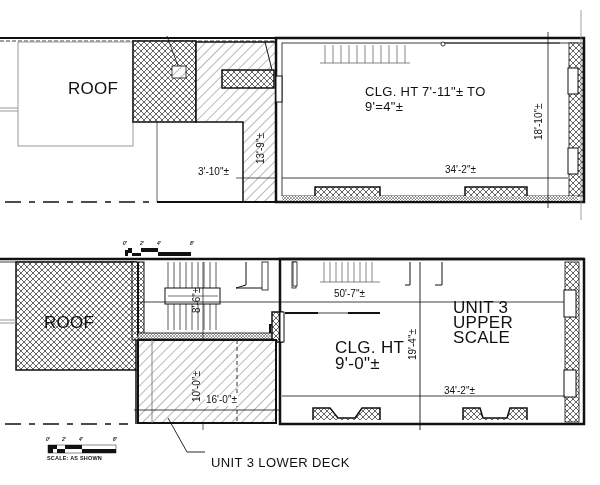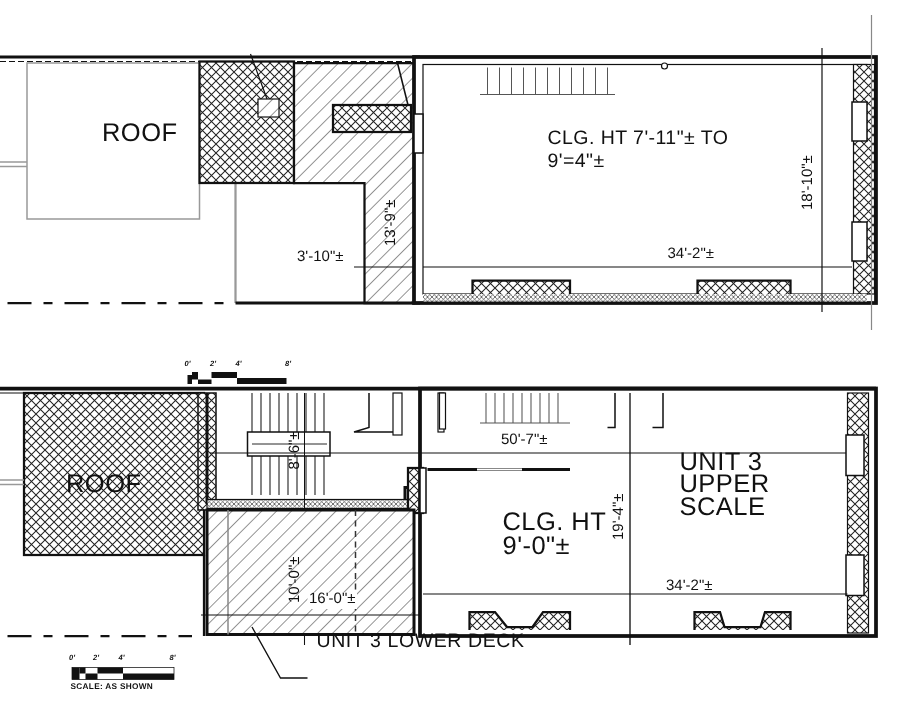--- a/index.html
+++ b/index.html
@@ -216,19 +216,19 @@
   <div>UPPER</div>
   <div>SCALE</div>
 </div>
 
 <div class="lbl dim" style="left:444px; top:386px;">34'-2"±</div>
 
 <div class="lbl dim vert" style="left:192px; top:313px;">8'-6"±</div>
 <div class="lbl dim vert" style="left:192px; top:402px;">10'-0"±</div>
 <div class="lbl dim" style="left:205px; top:395px; background:#fff; padding:0 1px;">16'-0"±</div>
 
-<div class="lbl note" style="left:211px; top:420px;">UNIT 3 LOWER DECK</div>
+<div class="lbl note" style="left:211px; top:456px;">UNIT 3 LOWER DECK</div>
 
 <div class="lbl tick-txt" style="left:46px; top:437px;">0'</div>
 <div class="lbl tick-txt" style="left:62px; top:437px;">2'</div>
 <div class="lbl tick-txt" style="left:79px; top:437px;">4'</div>
 <div class="lbl tick-txt" style="left:113px; top:437px;">8'</div>
 <div class="lbl scale-txt" style="left:47px; top:456px;">SCALE: AS SHOWN</div>
 
 </body></html>

